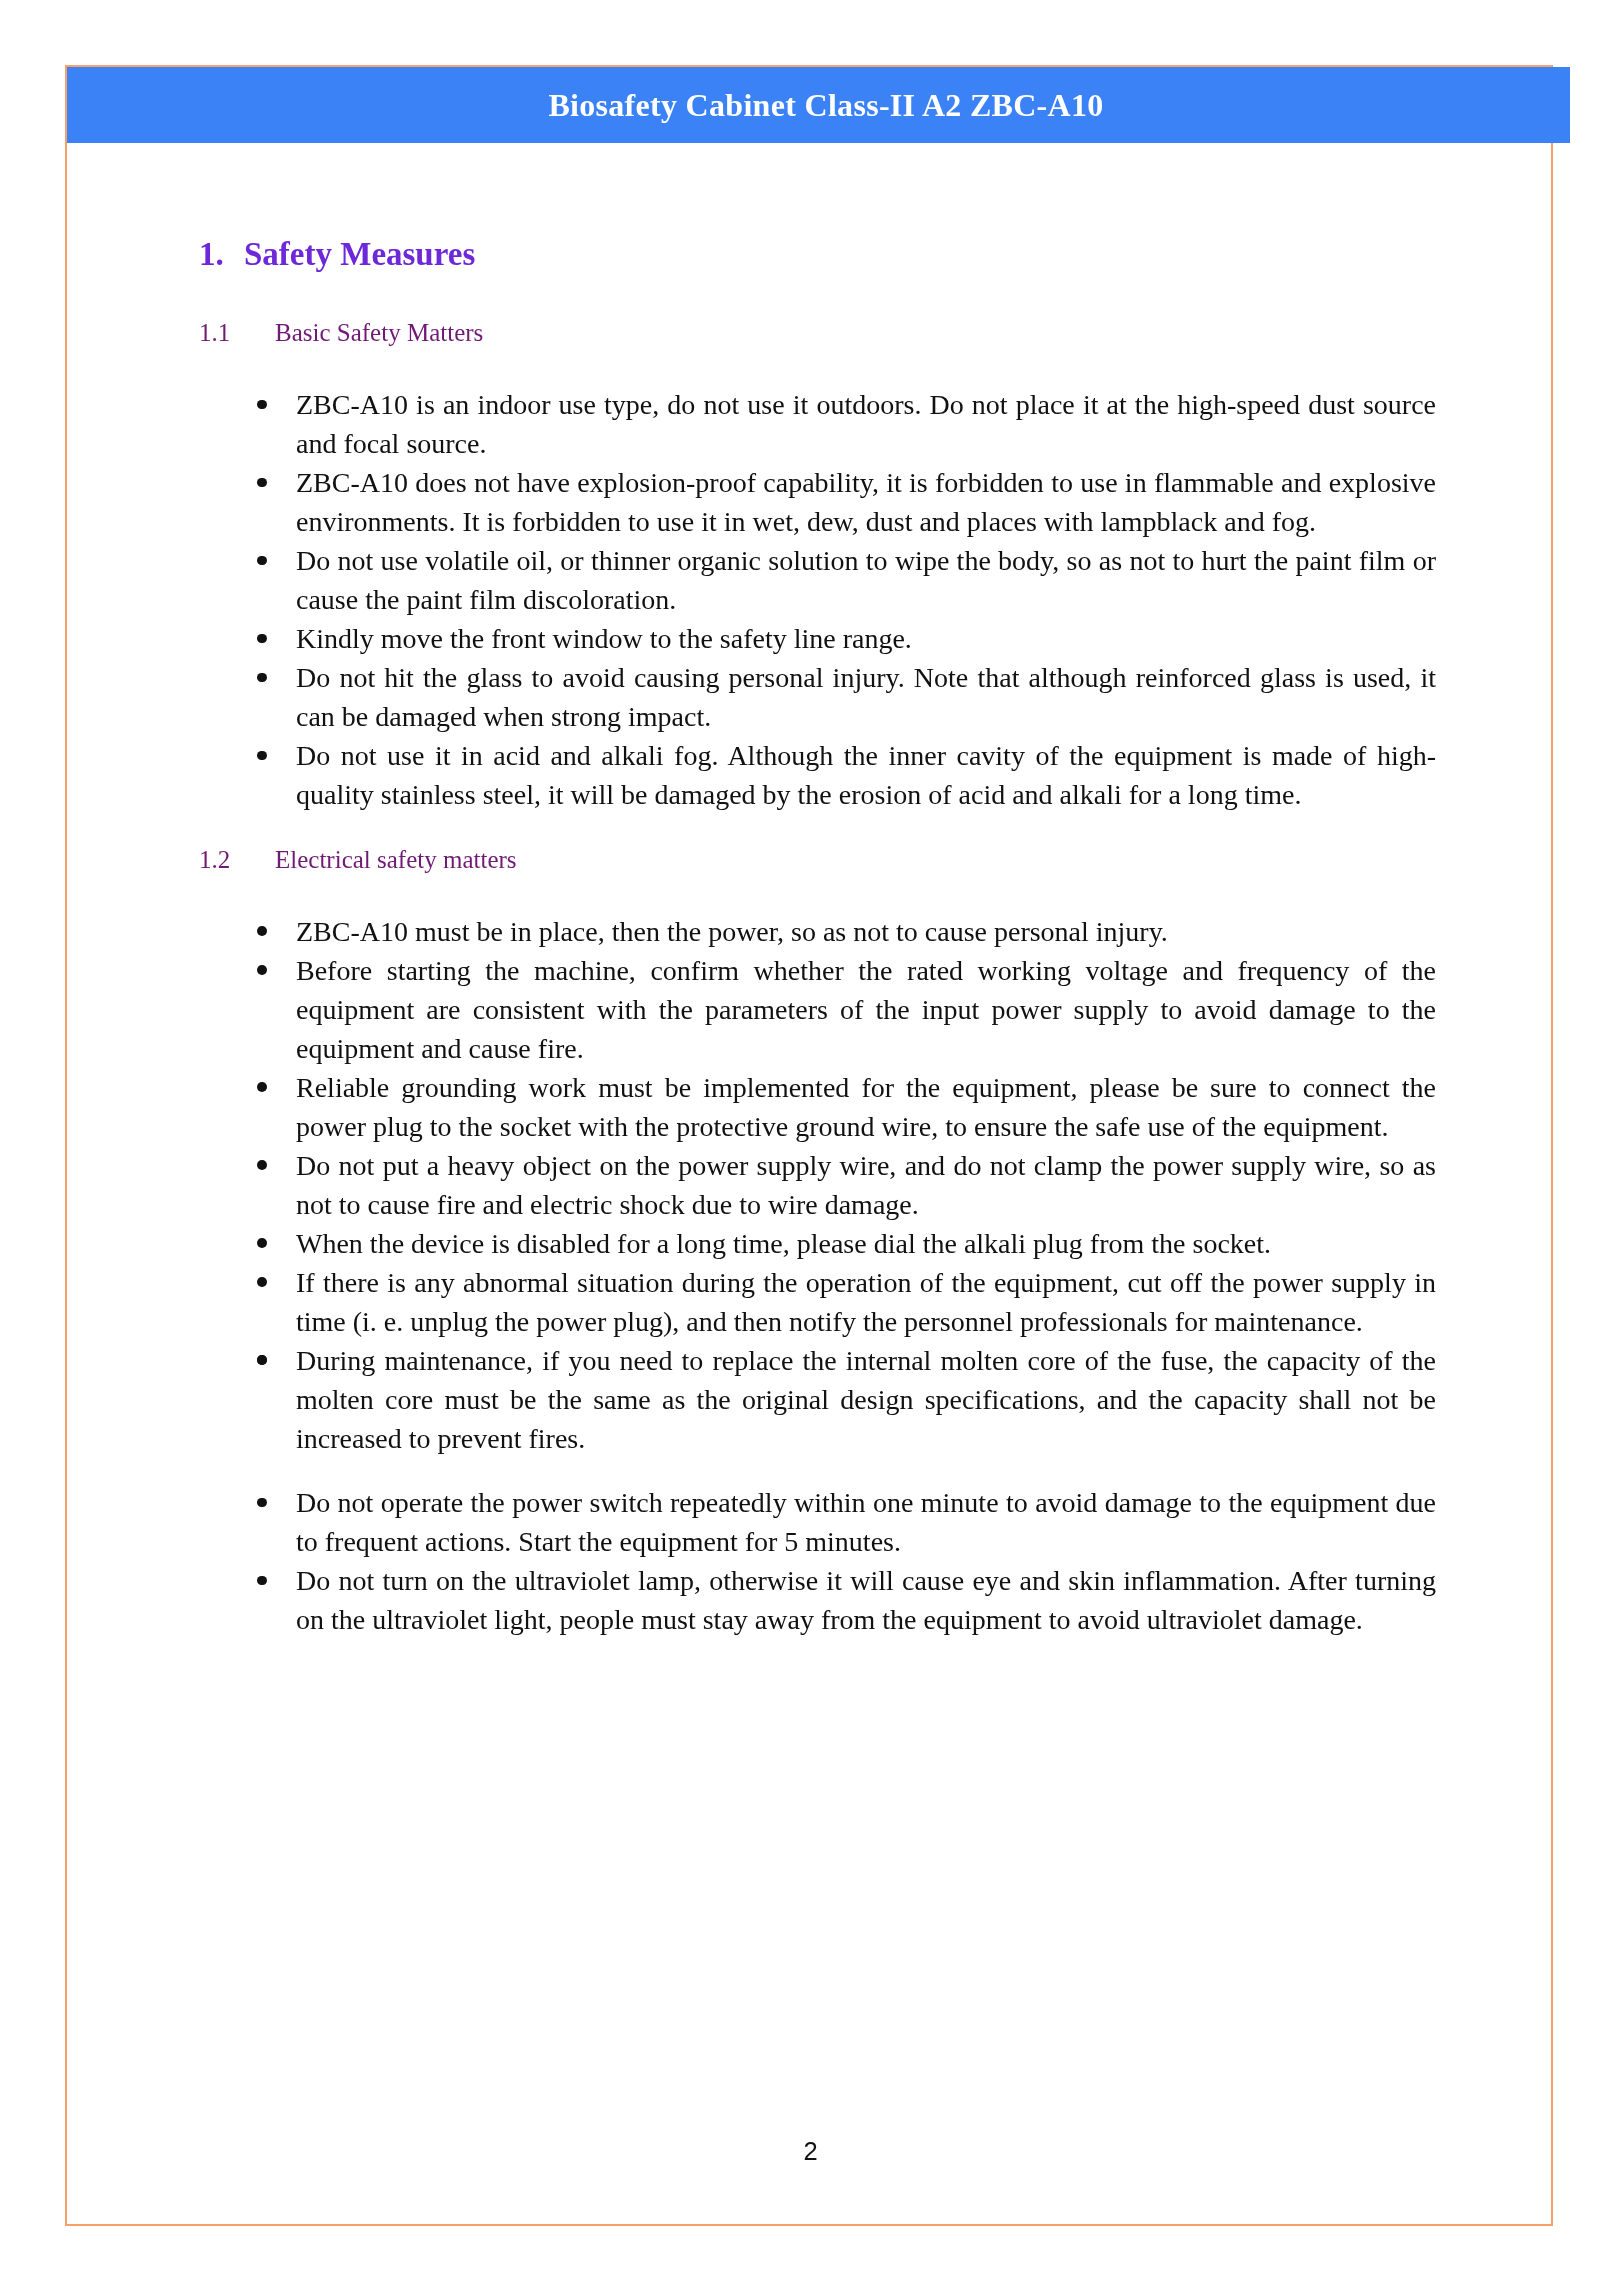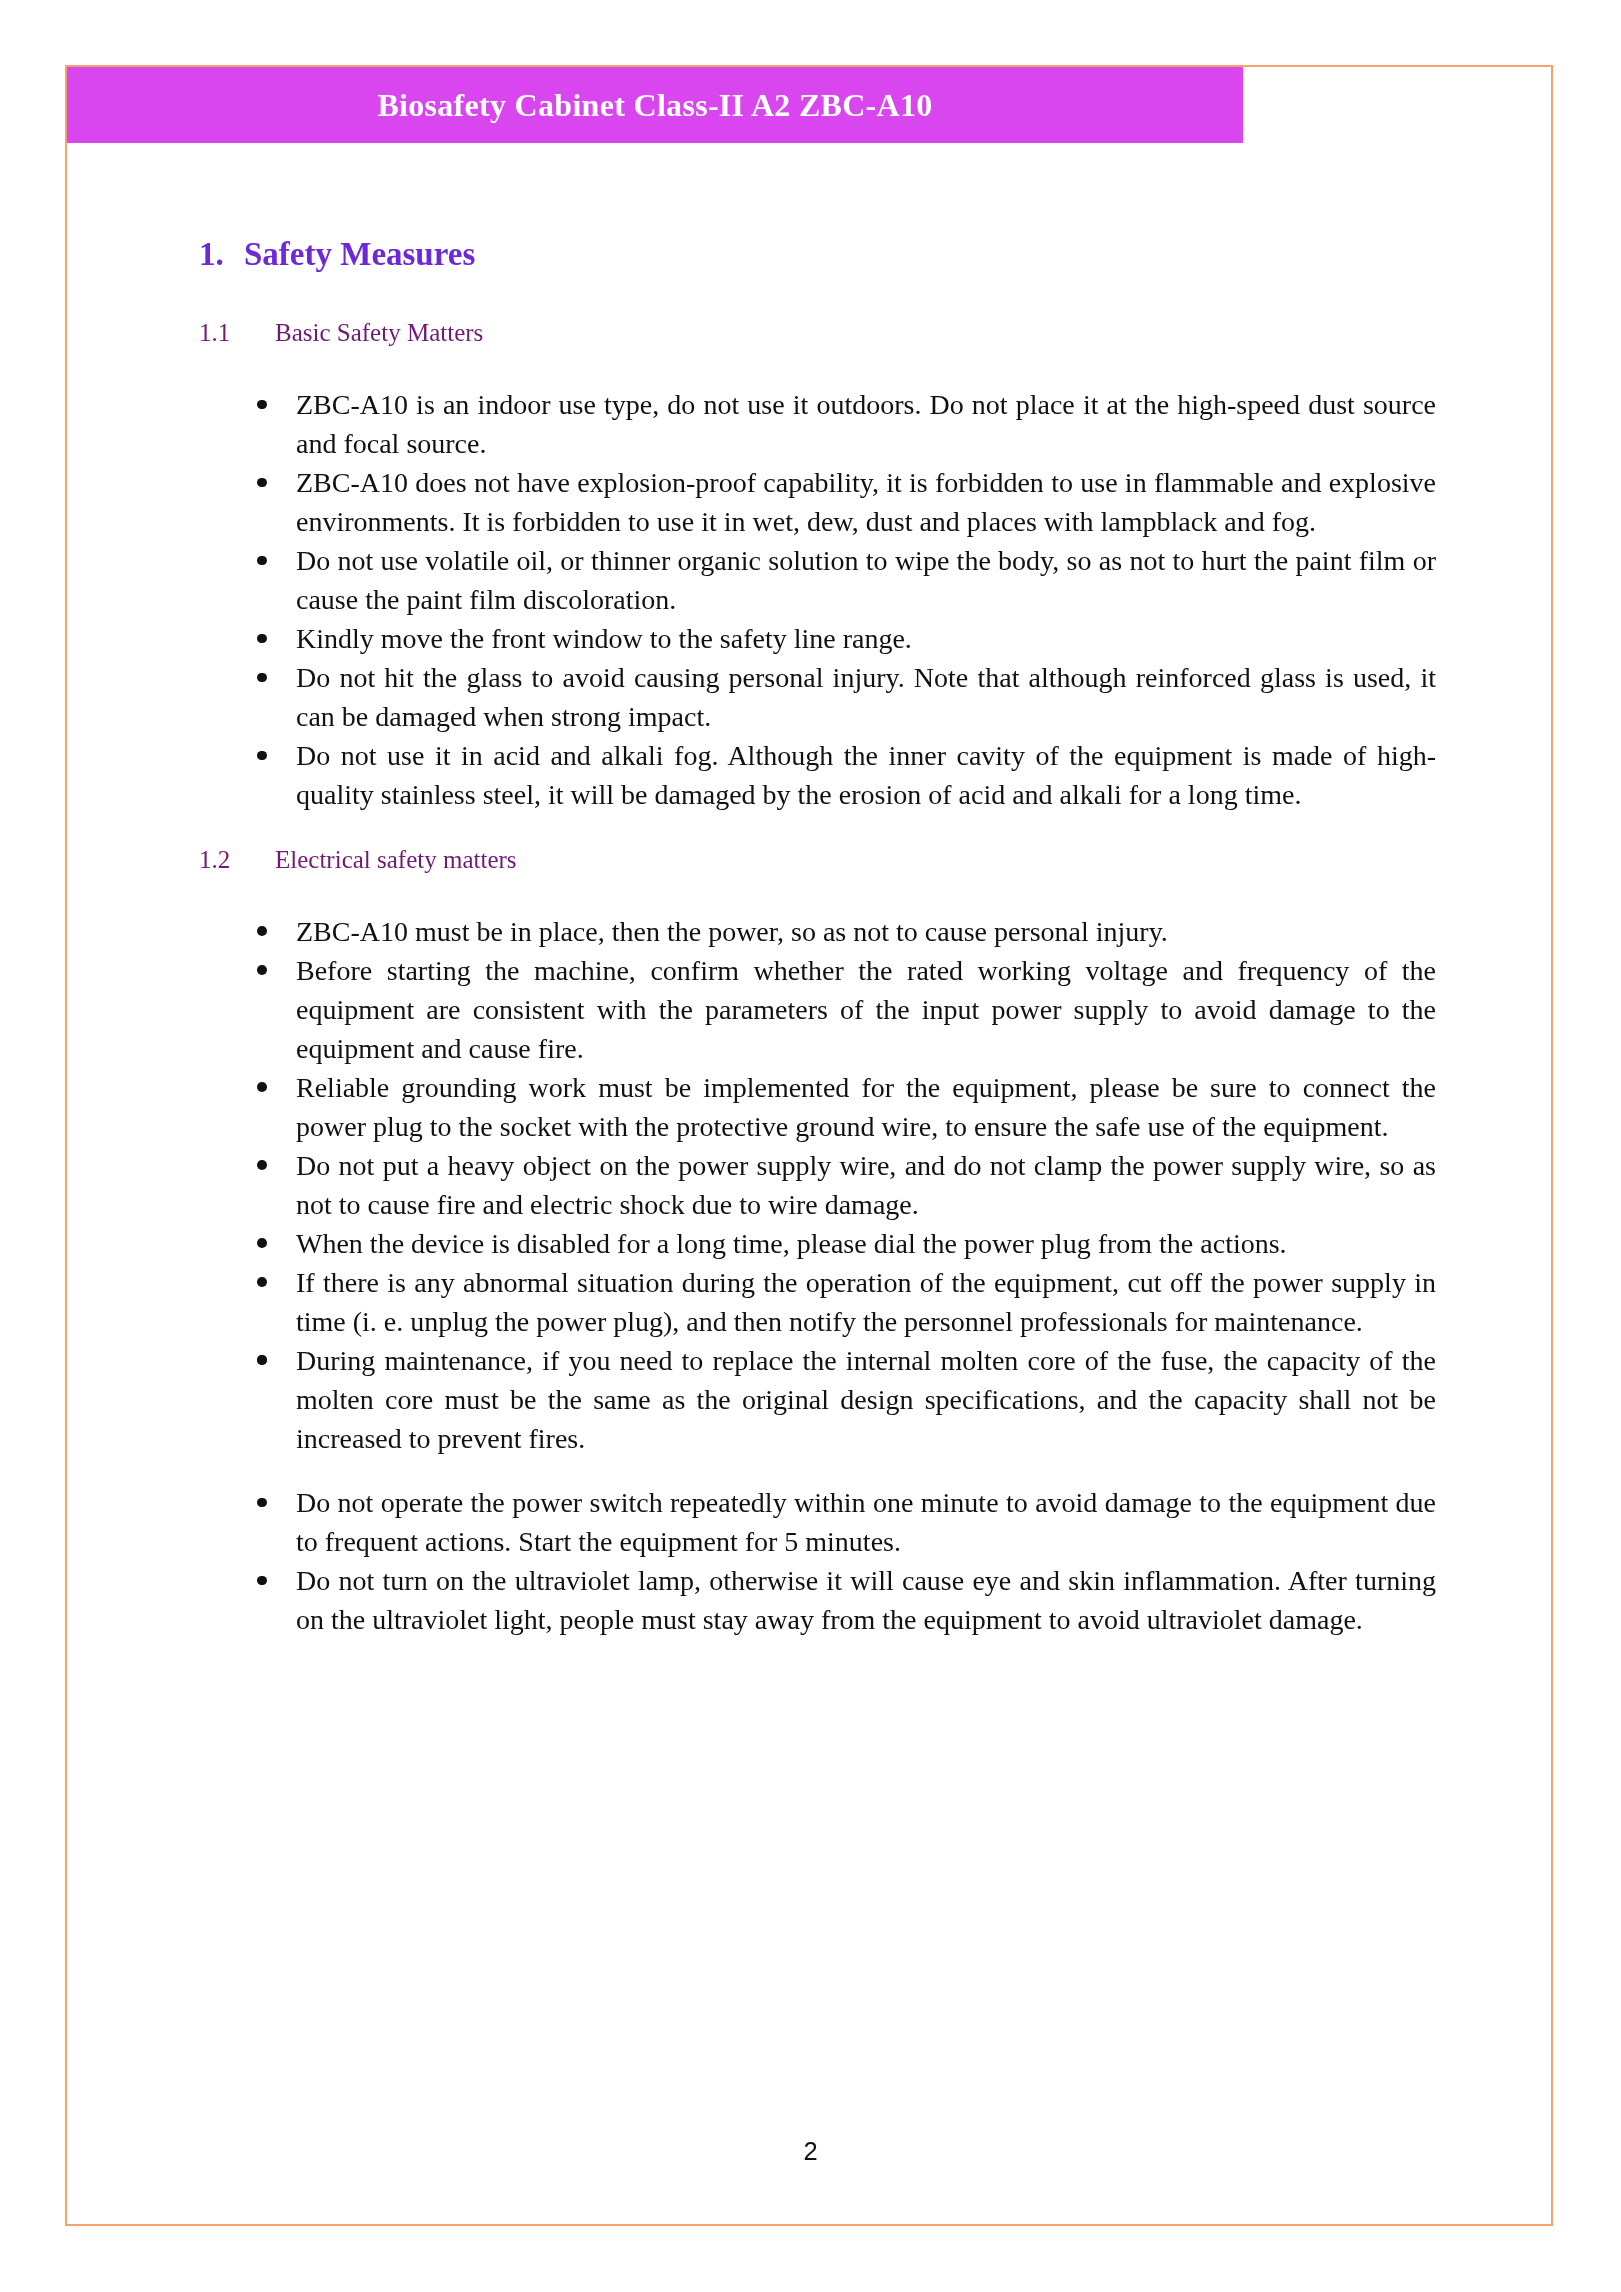--- a/index.html
+++ b/index.html
@@ -20,26 +20,27 @@
       top: 65px;
       width: 1488px;
       height: 2161px;
       border: 2px solid #f7a06a;
       box-sizing: border-box;
     }
     .header-band {
       position: absolute;
       left: 67px;
       top: 67px;
-      width: 1176px;
+      width: 1488px;
       height: 76px;
-      background: #d946ef;
+      background: #3b82f6;
       display: flex;
       align-items: center;
       justify-content: center;
+      padding-left: 15px;
     }
     .header-title {
       color: #ffffff;
       font-weight: bold;
       font-size: 32px;
       letter-spacing: 0.3px;
     }
     .content {
       position: absolute;
       left: 199px;
@@ -127,21 +128,21 @@
   </ul>
 
   <div class="h2">
     <span class="num">1.2</span><span>Electrical safety matters</span>
   </div>
   <ul class="bullets">
     <li><span class="dot"></span><span>ZBC-A10 must be in place, then the power, so as not to cause personal injury.</span></li>
     <li><span class="dot"></span><span>Before starting the machine, confirm whether the rated working voltage and frequency of the equipment are consistent with the parameters of the input power supply to avoid damage to the equipment and cause fire.</span></li>
     <li><span class="dot"></span><span>Reliable grounding work must be implemented for the equipment, please be sure to connect the power plug to the socket with the protective ground wire, to ensure the safe use of the equipment.</span></li>
     <li><span class="dot"></span><span>Do not put a heavy object on the power supply wire, and do not clamp the power supply wire, so as not to cause fire and electric shock due to wire damage.</span></li>
-    <li><span class="dot"></span><span>When the device is disabled for a long time, please dial the power plug from the actions.</span></li>
+    <li><span class="dot"></span><span>When the device is disabled for a long time, please dial the alkali plug from the socket.</span></li>
     <li><span class="dot"></span><span>If there is any abnormal situation during the operation of the equipment, cut off the power supply in time (i. e. unplug the power plug), and then notify the personnel professionals for maintenance.</span></li>
     <li><span class="dot"></span></li>
     <li><span class="dot"></span><span>During maintenance, if you need to replace the internal molten core of the fuse, the capacity of the molten core must be the same as the original design specifications, and the capacity shall not be increased to prevent fires.</span></li>
   </ul>
 
   <ul class="bullets">
     <li><span class="dot"></span><span>Do not operate the power switch repeatedly within one minute to avoid damage to the equipment due to frequent actions. Start the equipment for 5 minutes.</span></li>
     <li><span class="dot"></span><span>Do not turn on the ultraviolet lamp, otherwise it will cause eye and skin inflammation. After turning on the ultraviolet light, people must stay away from the equipment to avoid ultraviolet damage.</span></li>
   </ul>
 </div>

